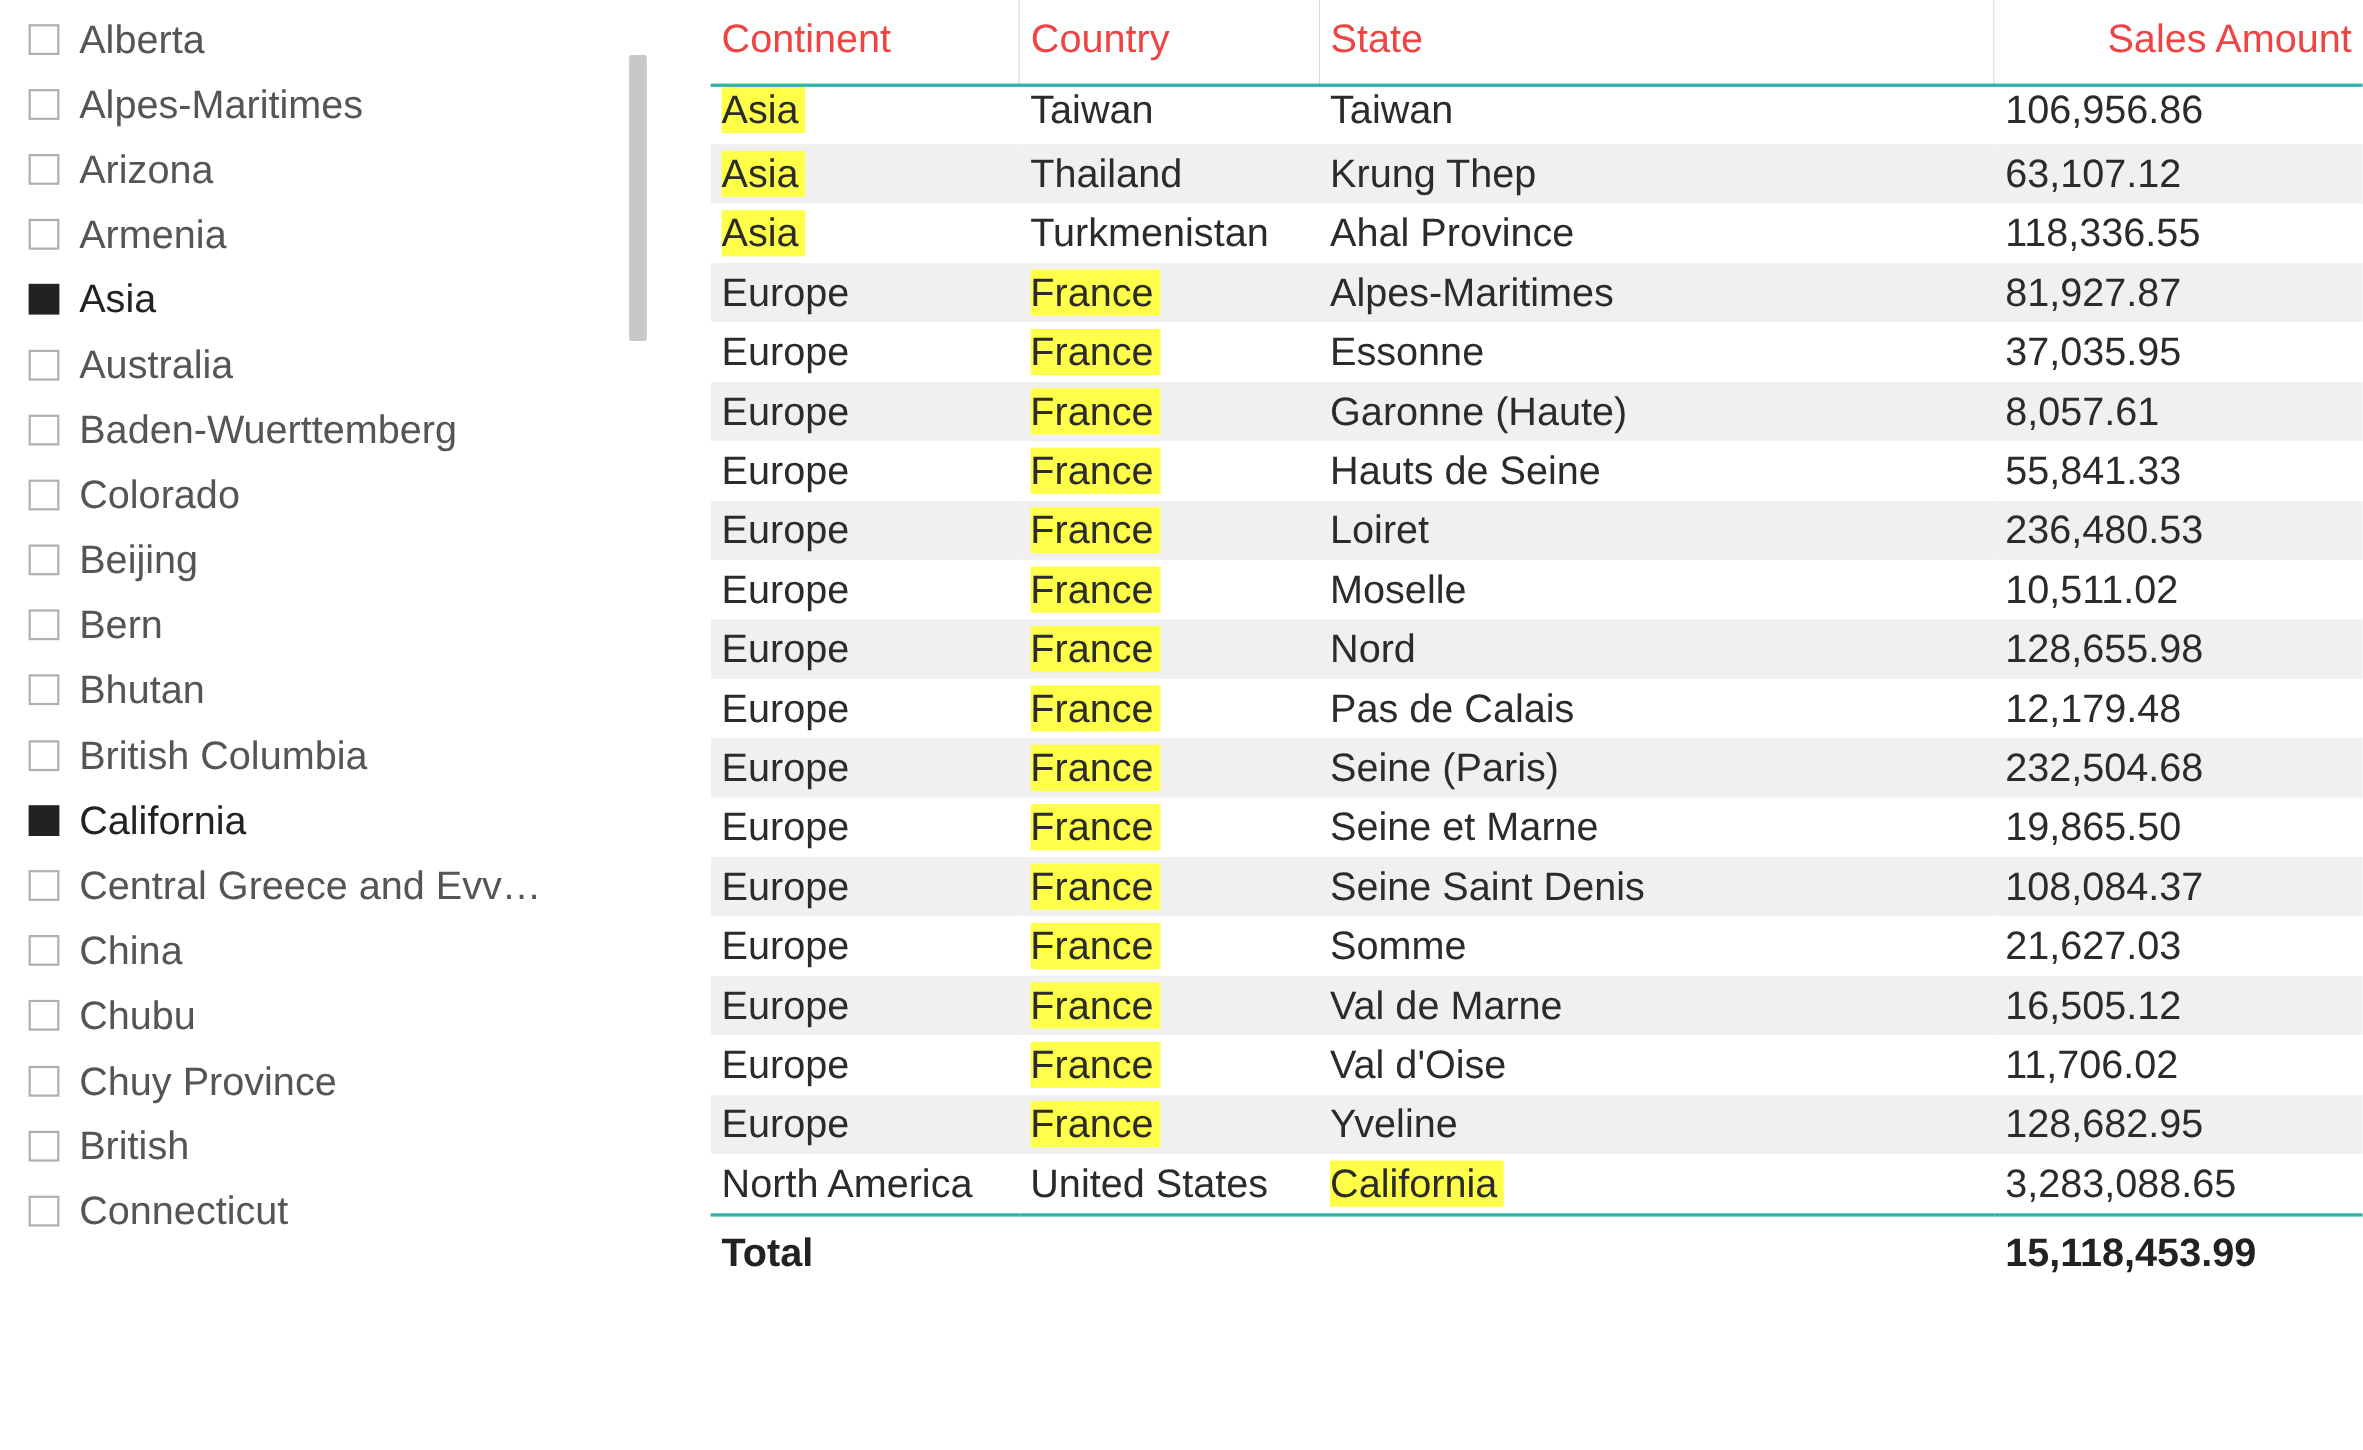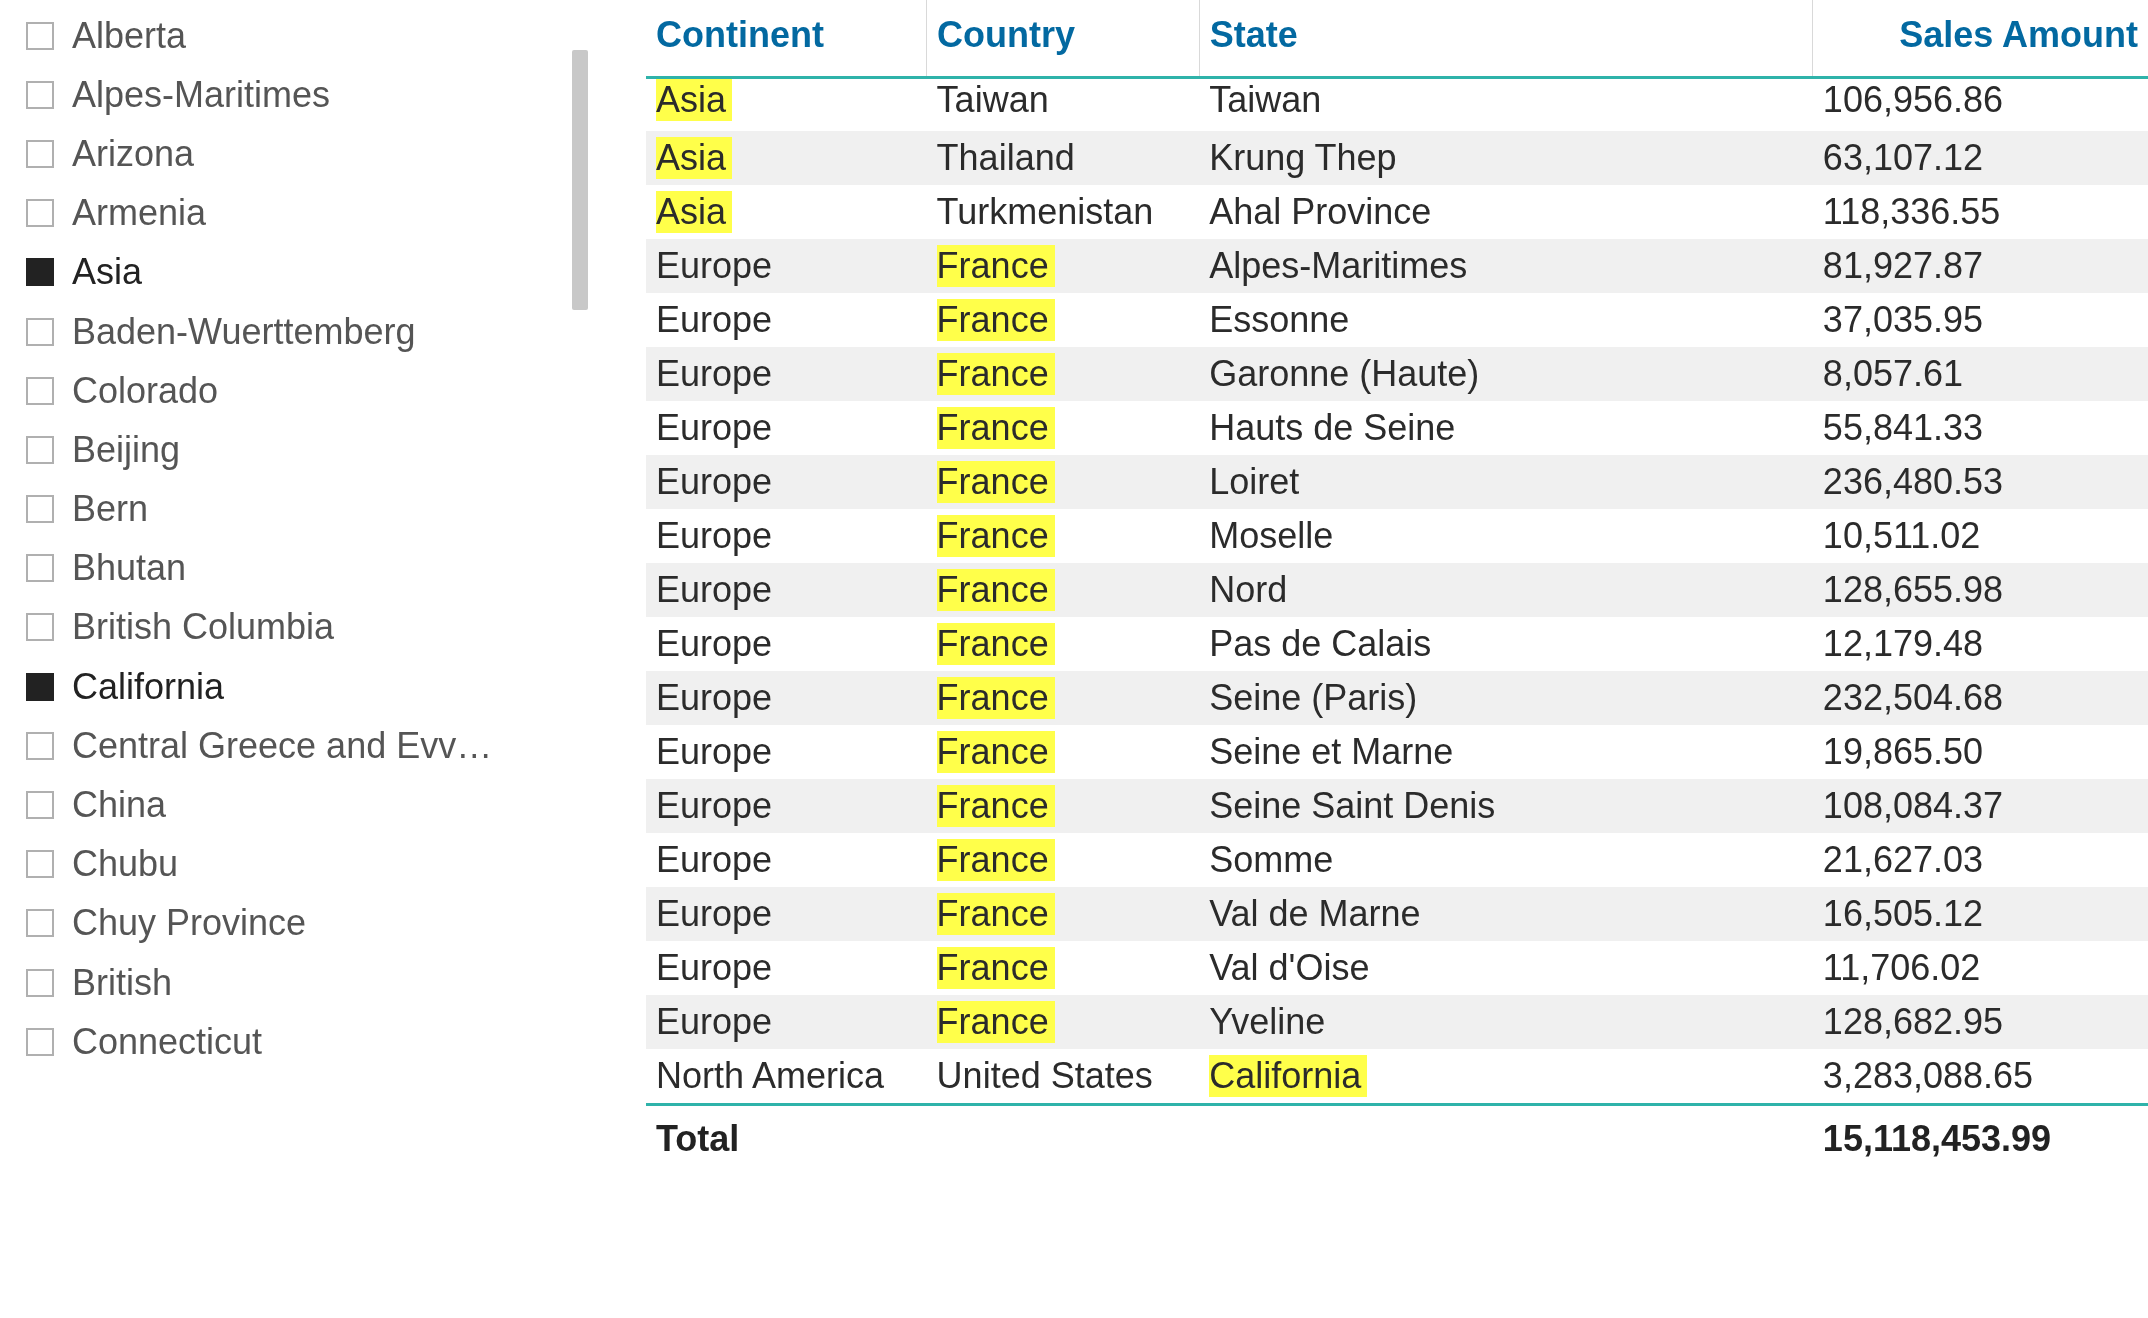--- a/index.html
+++ b/index.html
@@ -12,21 +12,21 @@
   .checkbox.checked { border: none; background: #222; }
   .slicer-label { color: #555; white-space: nowrap; overflow: hidden; text-overflow: ellipsis; max-width: 480px; }
   .slicer-item.sel .slicer-label { color: #222; }
   .scrollbar { position: absolute; right: 22px; top: 50px; width: 16px; height: 260px; background: #c8c8c8; border-radius: 2px; }
   .table-area { flex: 1; position: relative; padding-left: 36px; }
   .tbl { width: 100%; border-collapse: collapse; table-layout: fixed; }
   .tbl col.c1 { width: 278px; }
   .tbl col.c2 { width: 270px; }
   .tbl col.c3 { width: 608px; }
   .tbl col.c4 { width: 332px; }
-  .tbl th { text-align: left; font-weight: 700; color: #0369a1; padding: 14px 10px 20px 10px; border-left: 1px solid #d9d9d9; }
+  .tbl th { text-align: left; font-weight: 400; color: #ef4444; padding: 14px 10px 20px 10px; border-left: 1px solid #d9d9d9; }
   .tbl th:first-child { border-left: none; }
   .tbl th.num { text-align: right; }
   .hdr-row { border-bottom: 3px solid #2fb3aa; }
   .tbl td { padding: 6px 10px; white-space: nowrap; overflow: hidden; }
   .tbl td.num { text-align: left; }
   .tbl tbody tr { height: 53.8px; }
   .tbl tbody tr.alt { background: #f0f0f0; }
   .tbl tbody tr.cut td { padding-top: 0; padding-bottom: 10px; vertical-align: bottom; }
   .tbl tbody tr.cut { height: 36px; }
   .hl { background: #ffff4a; display: inline-block; padding: 0 6px 0 0; }
@@ -51,20 +51,24 @@
           <span class="checkbox"></span>
           <span class="slicer-label">Arizona</span>
         </div>
         <div class="slicer-item">
           <span class="checkbox"></span>
           <span class="slicer-label">Armenia</span>
         </div>
         <div class="slicer-item sel">
           <span class="checkbox checked"></span>
           <span class="slicer-label">Asia</span>
+        </div>
+        <div class="slicer-item">
+          <span class="checkbox"></span>
+          <span class="slicer-label">Australia</span>
         </div>
         <div class="slicer-item">
           <span class="checkbox"></span>
           <span class="slicer-label">Baden-Wuerttemberg</span>
         </div>
         <div class="slicer-item">
           <span class="checkbox"></span>
           <span class="slicer-label">Colorado</span>
         </div>
         <div class="slicer-item">

